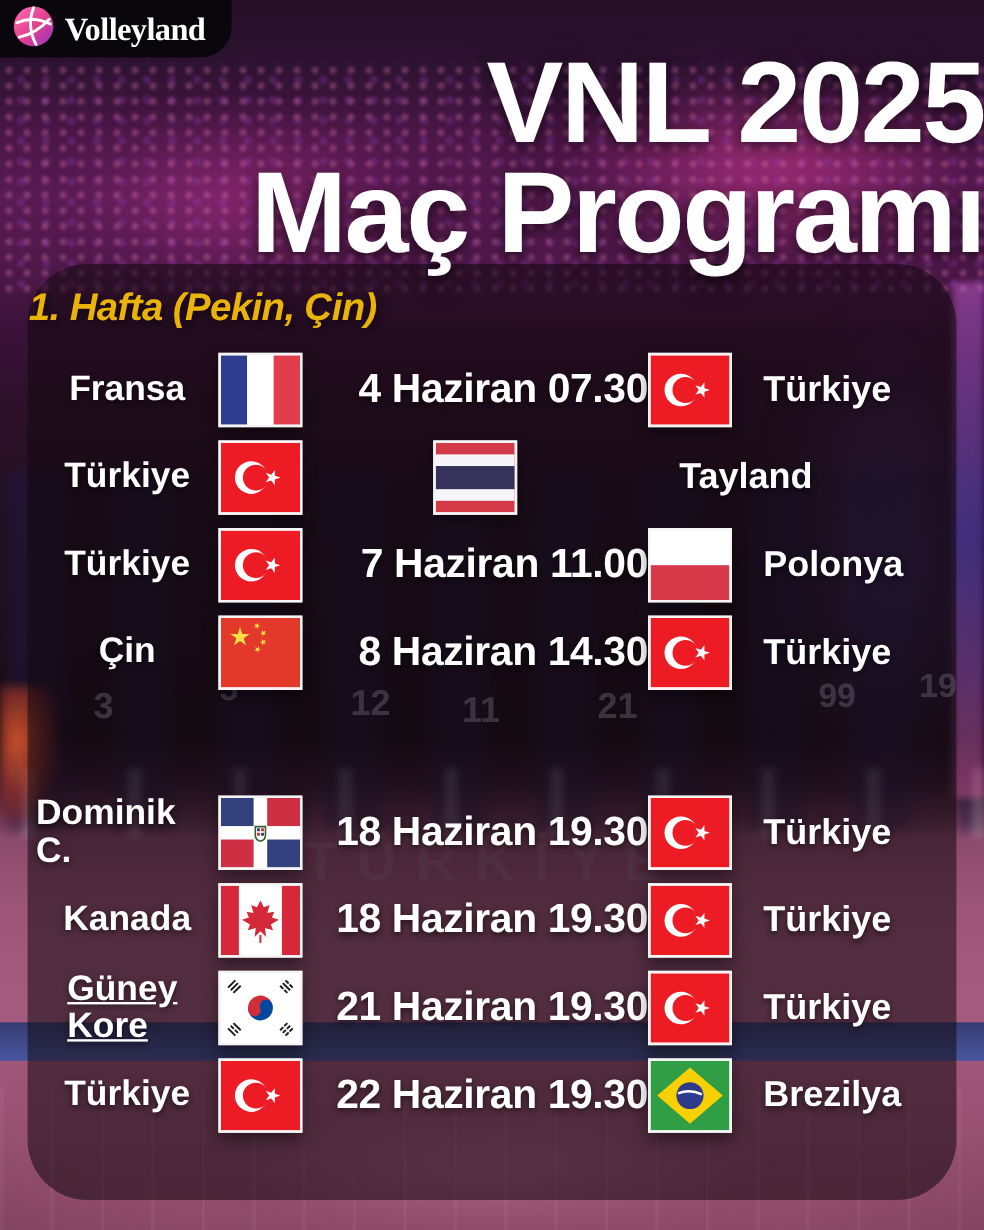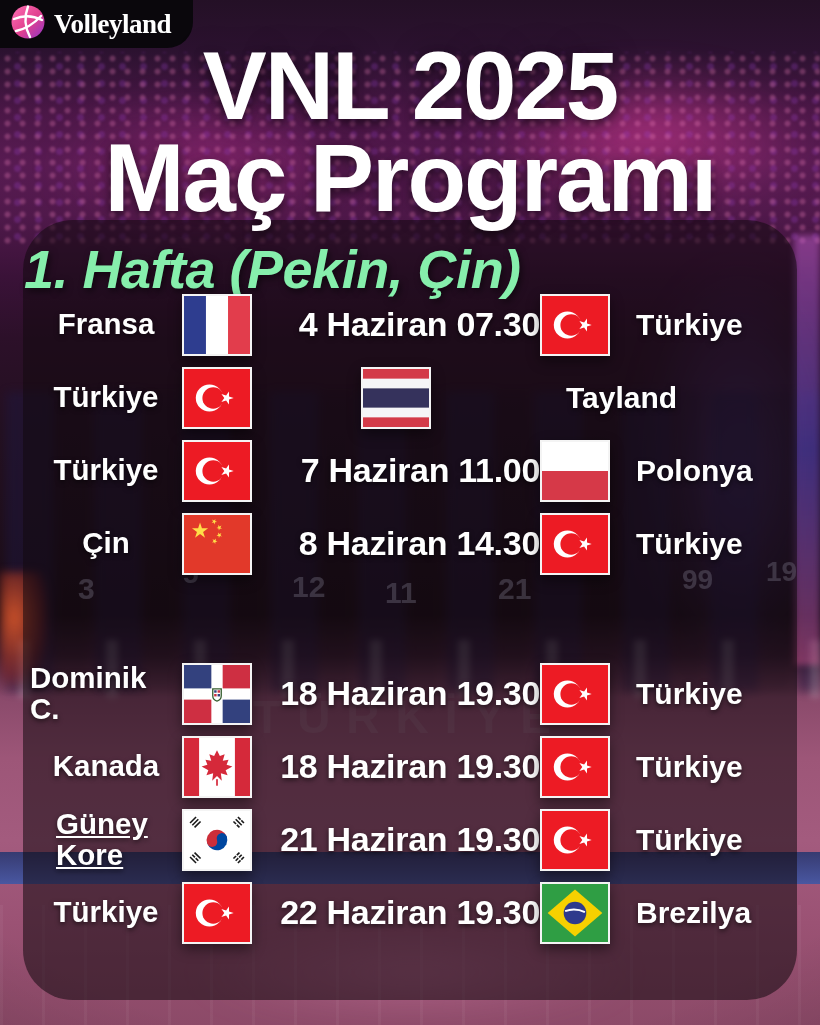--- a/index.html
+++ b/index.html
@@ -43,26 +43,26 @@
 
   
   .panel{position:absolute;left:23px;top:220px;width:774px;height:780px;border-radius:50px;
     background:rgba(18,10,14,.55);}
 
   
   .logo-pill{position:absolute;left:0;top:0;height:48px;padding:0 22px 0 10px;
     display:flex;align-items:center;gap:8px;background:#0a070c;border-radius:0 0 26px 0;font-family:Liberation Serif, serif;}
   .logo-pill .brand-txt{font-size:27px;font-weight:bold;letter-spacing:-.5px;}
 
-  .title{position:absolute;left:0;right:0;top:40px;text-align:center;font-weight:bold;
+  .title{position:absolute;left:0;right:0;top:40px;text-align:right;font-weight:bold;
     font-size:96px;line-height:92px;letter-spacing:-2px;
     text-shadow:0 4px 10px rgba(0,0,0,.5),0 0 30px rgba(0,0,0,.3);}
 
-  .sec-header{position:absolute;left:0;right:0;padding-left:24px;font-size:54px;font-weight:bold;
-    font-style:italic;color:#86efac;letter-spacing:-.5px;
+  .sec-header{position:absolute;left:0;right:0;padding-left:24px;font-size:32px;font-weight:bold;
+    font-style:italic;color:#eab308;letter-spacing:-.5px;
     text-shadow:2px 3px 7px rgba(0,0,0,.55);}
   .sec1h{top:238px;}
   .sec2h{top:592px;}
 
   .rows{position:absolute;left:0;right:0;}
   .rows1{top:288px;}
   .rows2{top:657px;}
   .row{display:grid;grid-template-columns:152px 70px 288px 70px 180px;align-items:center;
     height:73px;margin-left:30px;width:760px;}
   .c-name-l{display:flex;justify-content:center;align-items:center;

